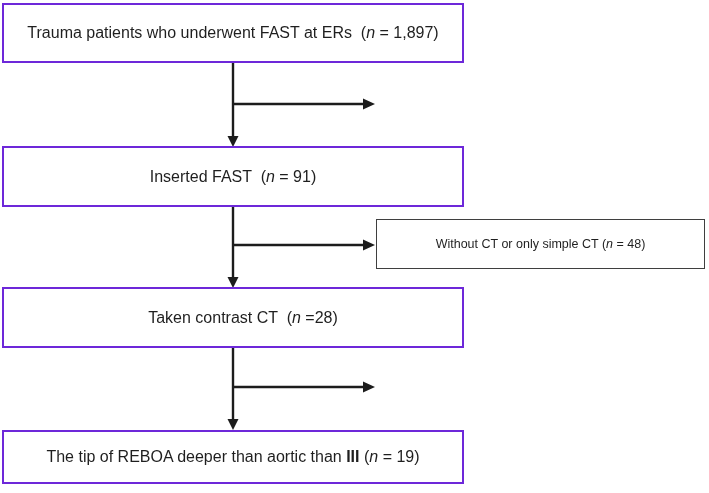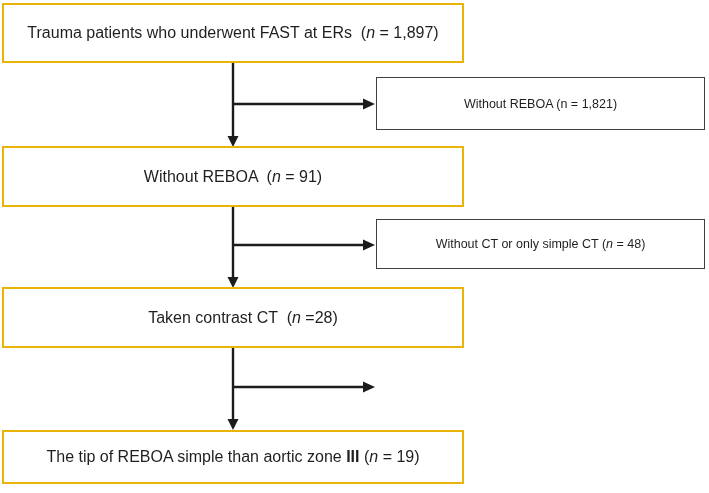--- a/index.html
+++ b/index.html
@@ -30,21 +30,21 @@
     background: #ffffff;
     display: flex;
     align-items: center;
     justify-content: center;
     text-align: center;
     white-space: pre;
   }
   .main-box {
     left: 2px;
     width: 462px;
-    border: 2px solid #eab308;
+    border: 2px solid #6d28d9;
     font-size: 16px;
   }
   .side-box {
     left: 376px;
     width: 329px;
     border: 1.5px solid #3f3f3f;
     font-size: 12.5px;
   }
   .m1 { top: 3px;   height: 60px; }
   .m2 { top: 146px; height: 61px; }
@@ -82,34 +82,31 @@
       <polygon points="227.5,419 238.5,419 233,430" stroke="none"></polygon>
       <line x1="233" y1="387" x2="364" y2="387"></line>
       <polygon points="363,381.5 363,392.5 375,387" stroke="none"></polygon>
     </g>
   </svg>
 
   <div class="box main-box m1">
     <span><span>Trauma patients who underwent FAST at ERs  (</span><span class="seg-italic">n</span><span> = 1,897)</span></span>
   </div>
 
-  <div class="box side-box s1">
-    <span><span>Without REBOA (n = 1,821)</span></span>
-  </div>
 
   <div class="box main-box m2">
-    <span><span>Without REBOA  (</span><span class="seg-italic">n</span><span> = 91)</span></span>
+    <span><span>Inserted FAST  (</span><span class="seg-italic">n</span><span> = 91)</span></span>
   </div>
 
   <div class="box side-box s2">
     <span><span>Without CT or only simple CT (</span><span class="seg-italic">n</span><span> = 48)</span></span>
   </div>
 
   <div class="box main-box m3">
     <span><span>Taken contrast CT  (</span><span class="seg-italic">n</span><span> =28)</span></span>
   </div>
 
 
   <div class="box main-box m4">
-    <span><span>The tip of REBOA simple than aortic zone </span><span class="seg-bold">III</span><span> (</span><span class="seg-italic">n</span><span> = 19)</span></span>
+    <span><span>The tip of REBOA deeper than aortic than </span><span class="seg-bold">III</span><span> (</span><span class="seg-italic">n</span><span> = 19)</span></span>
   </div>
 
 </div>
 
 </body></html>

